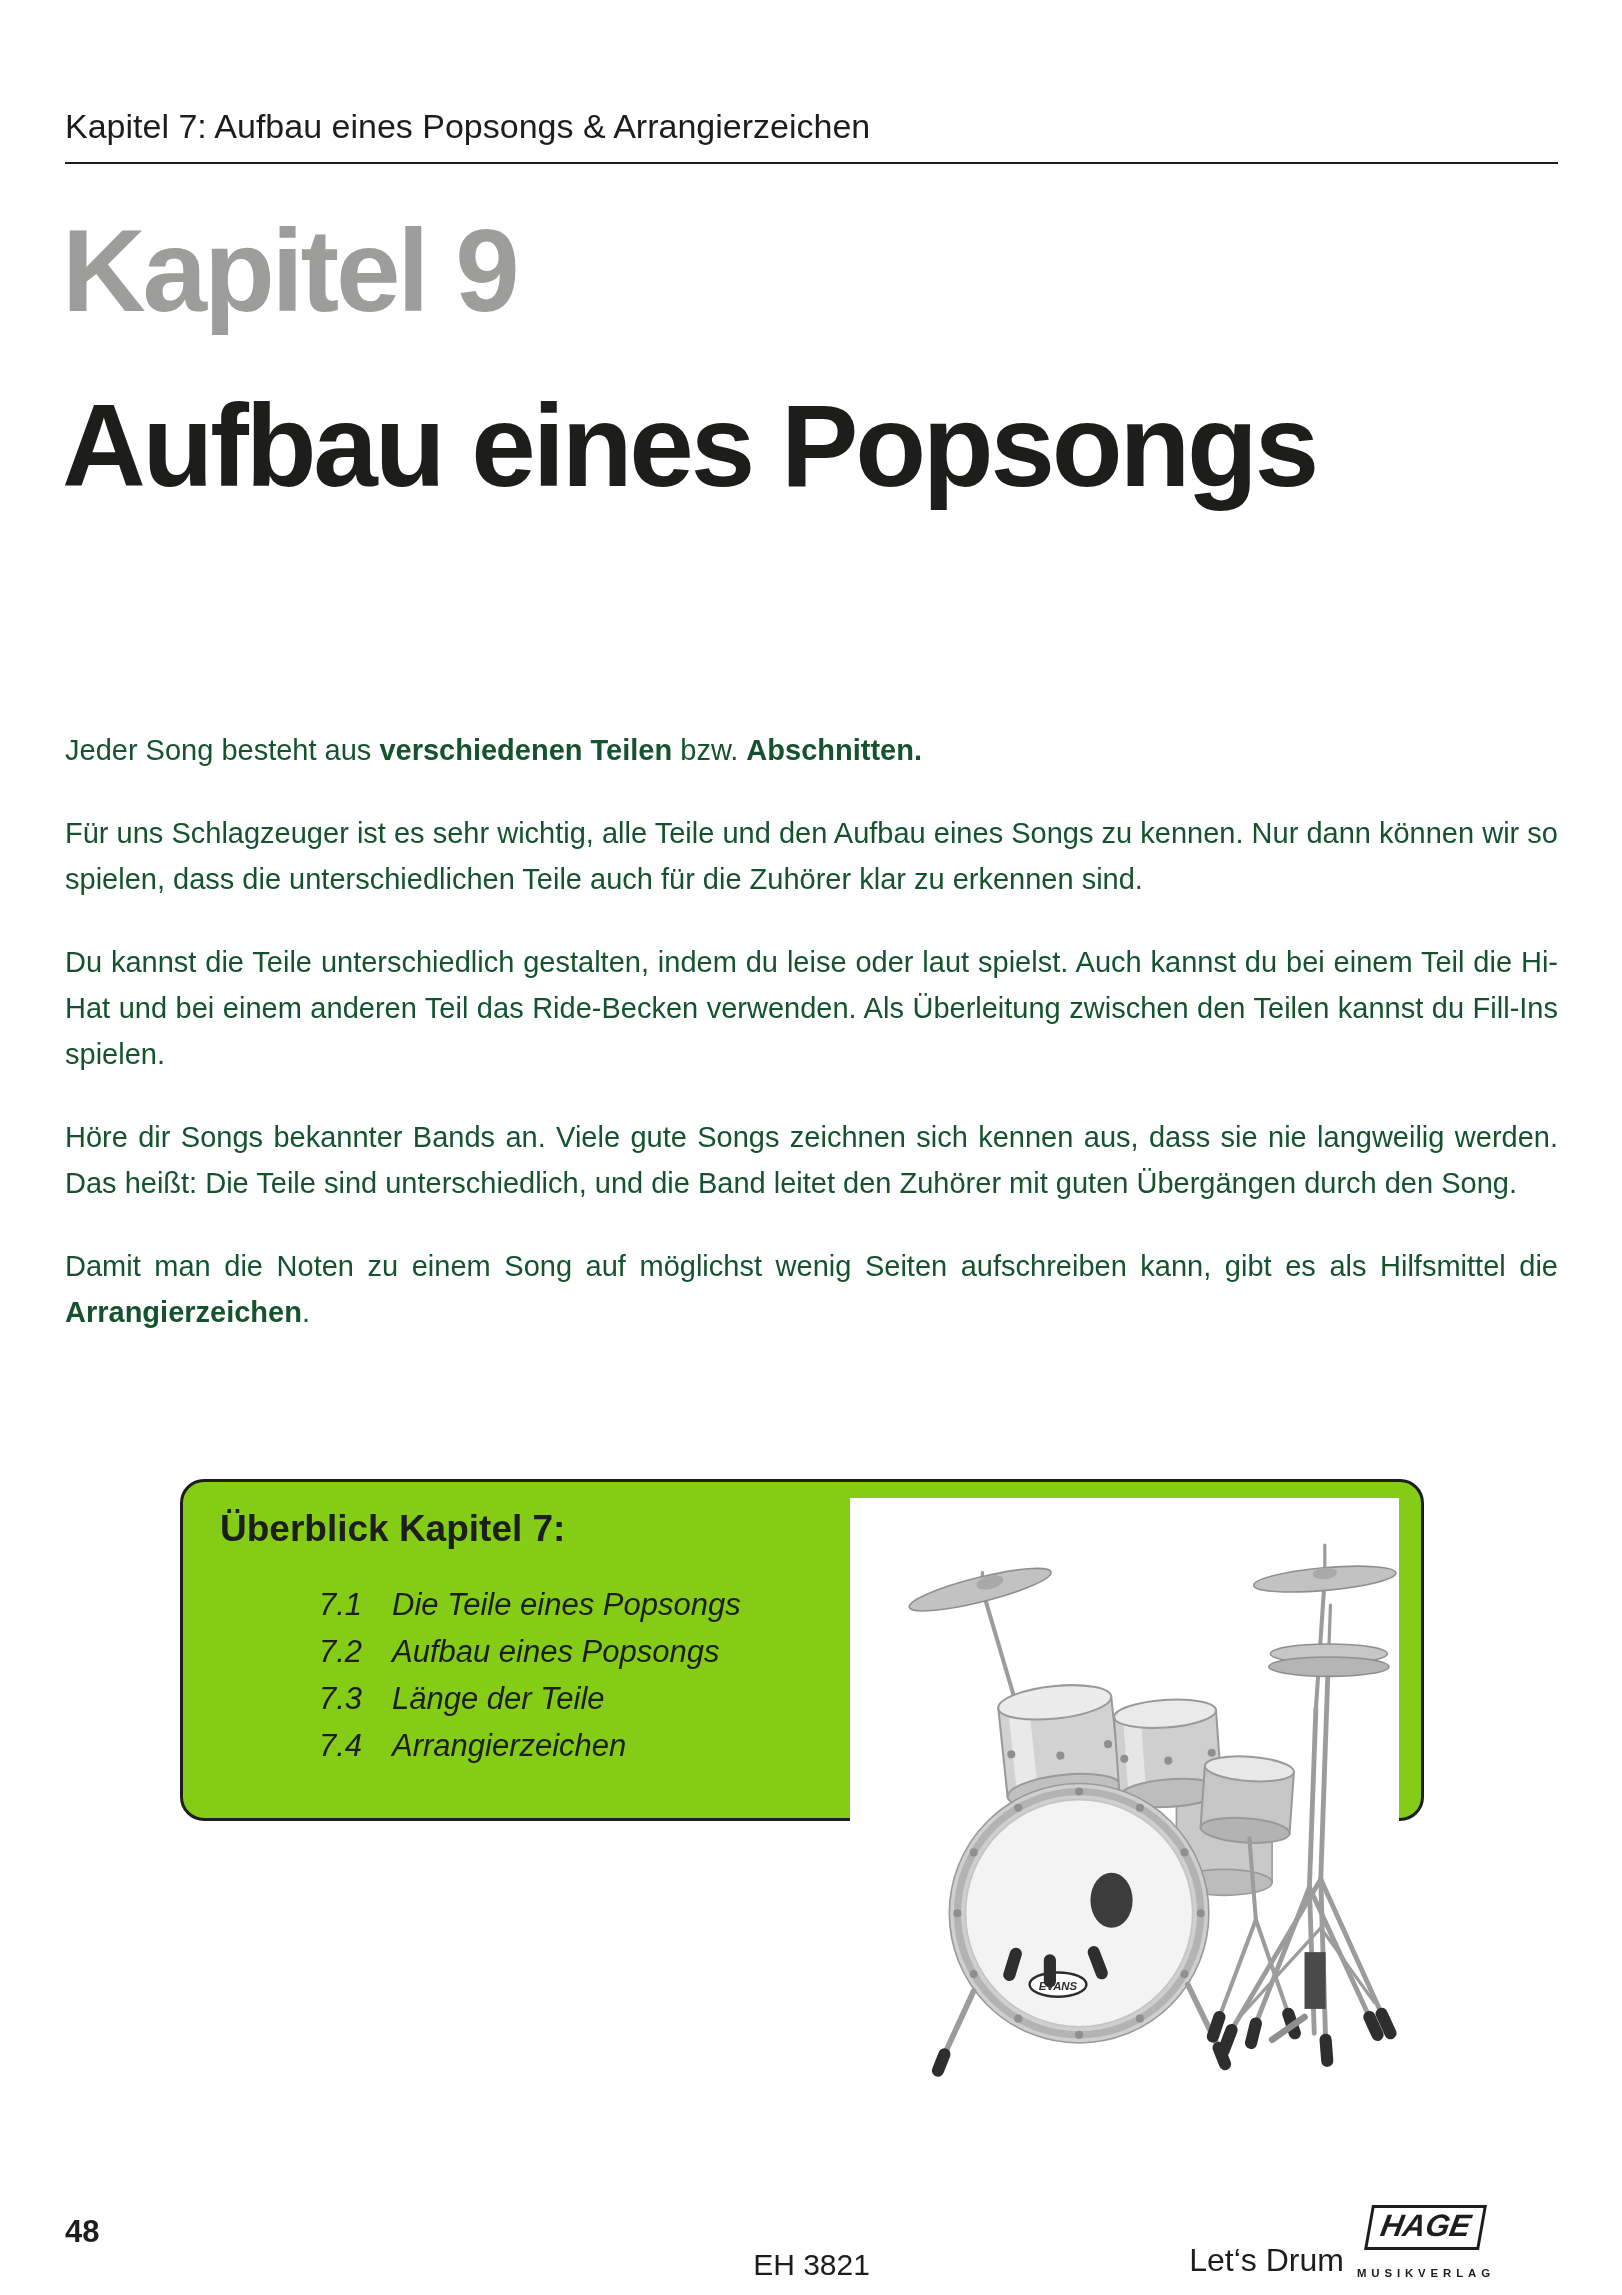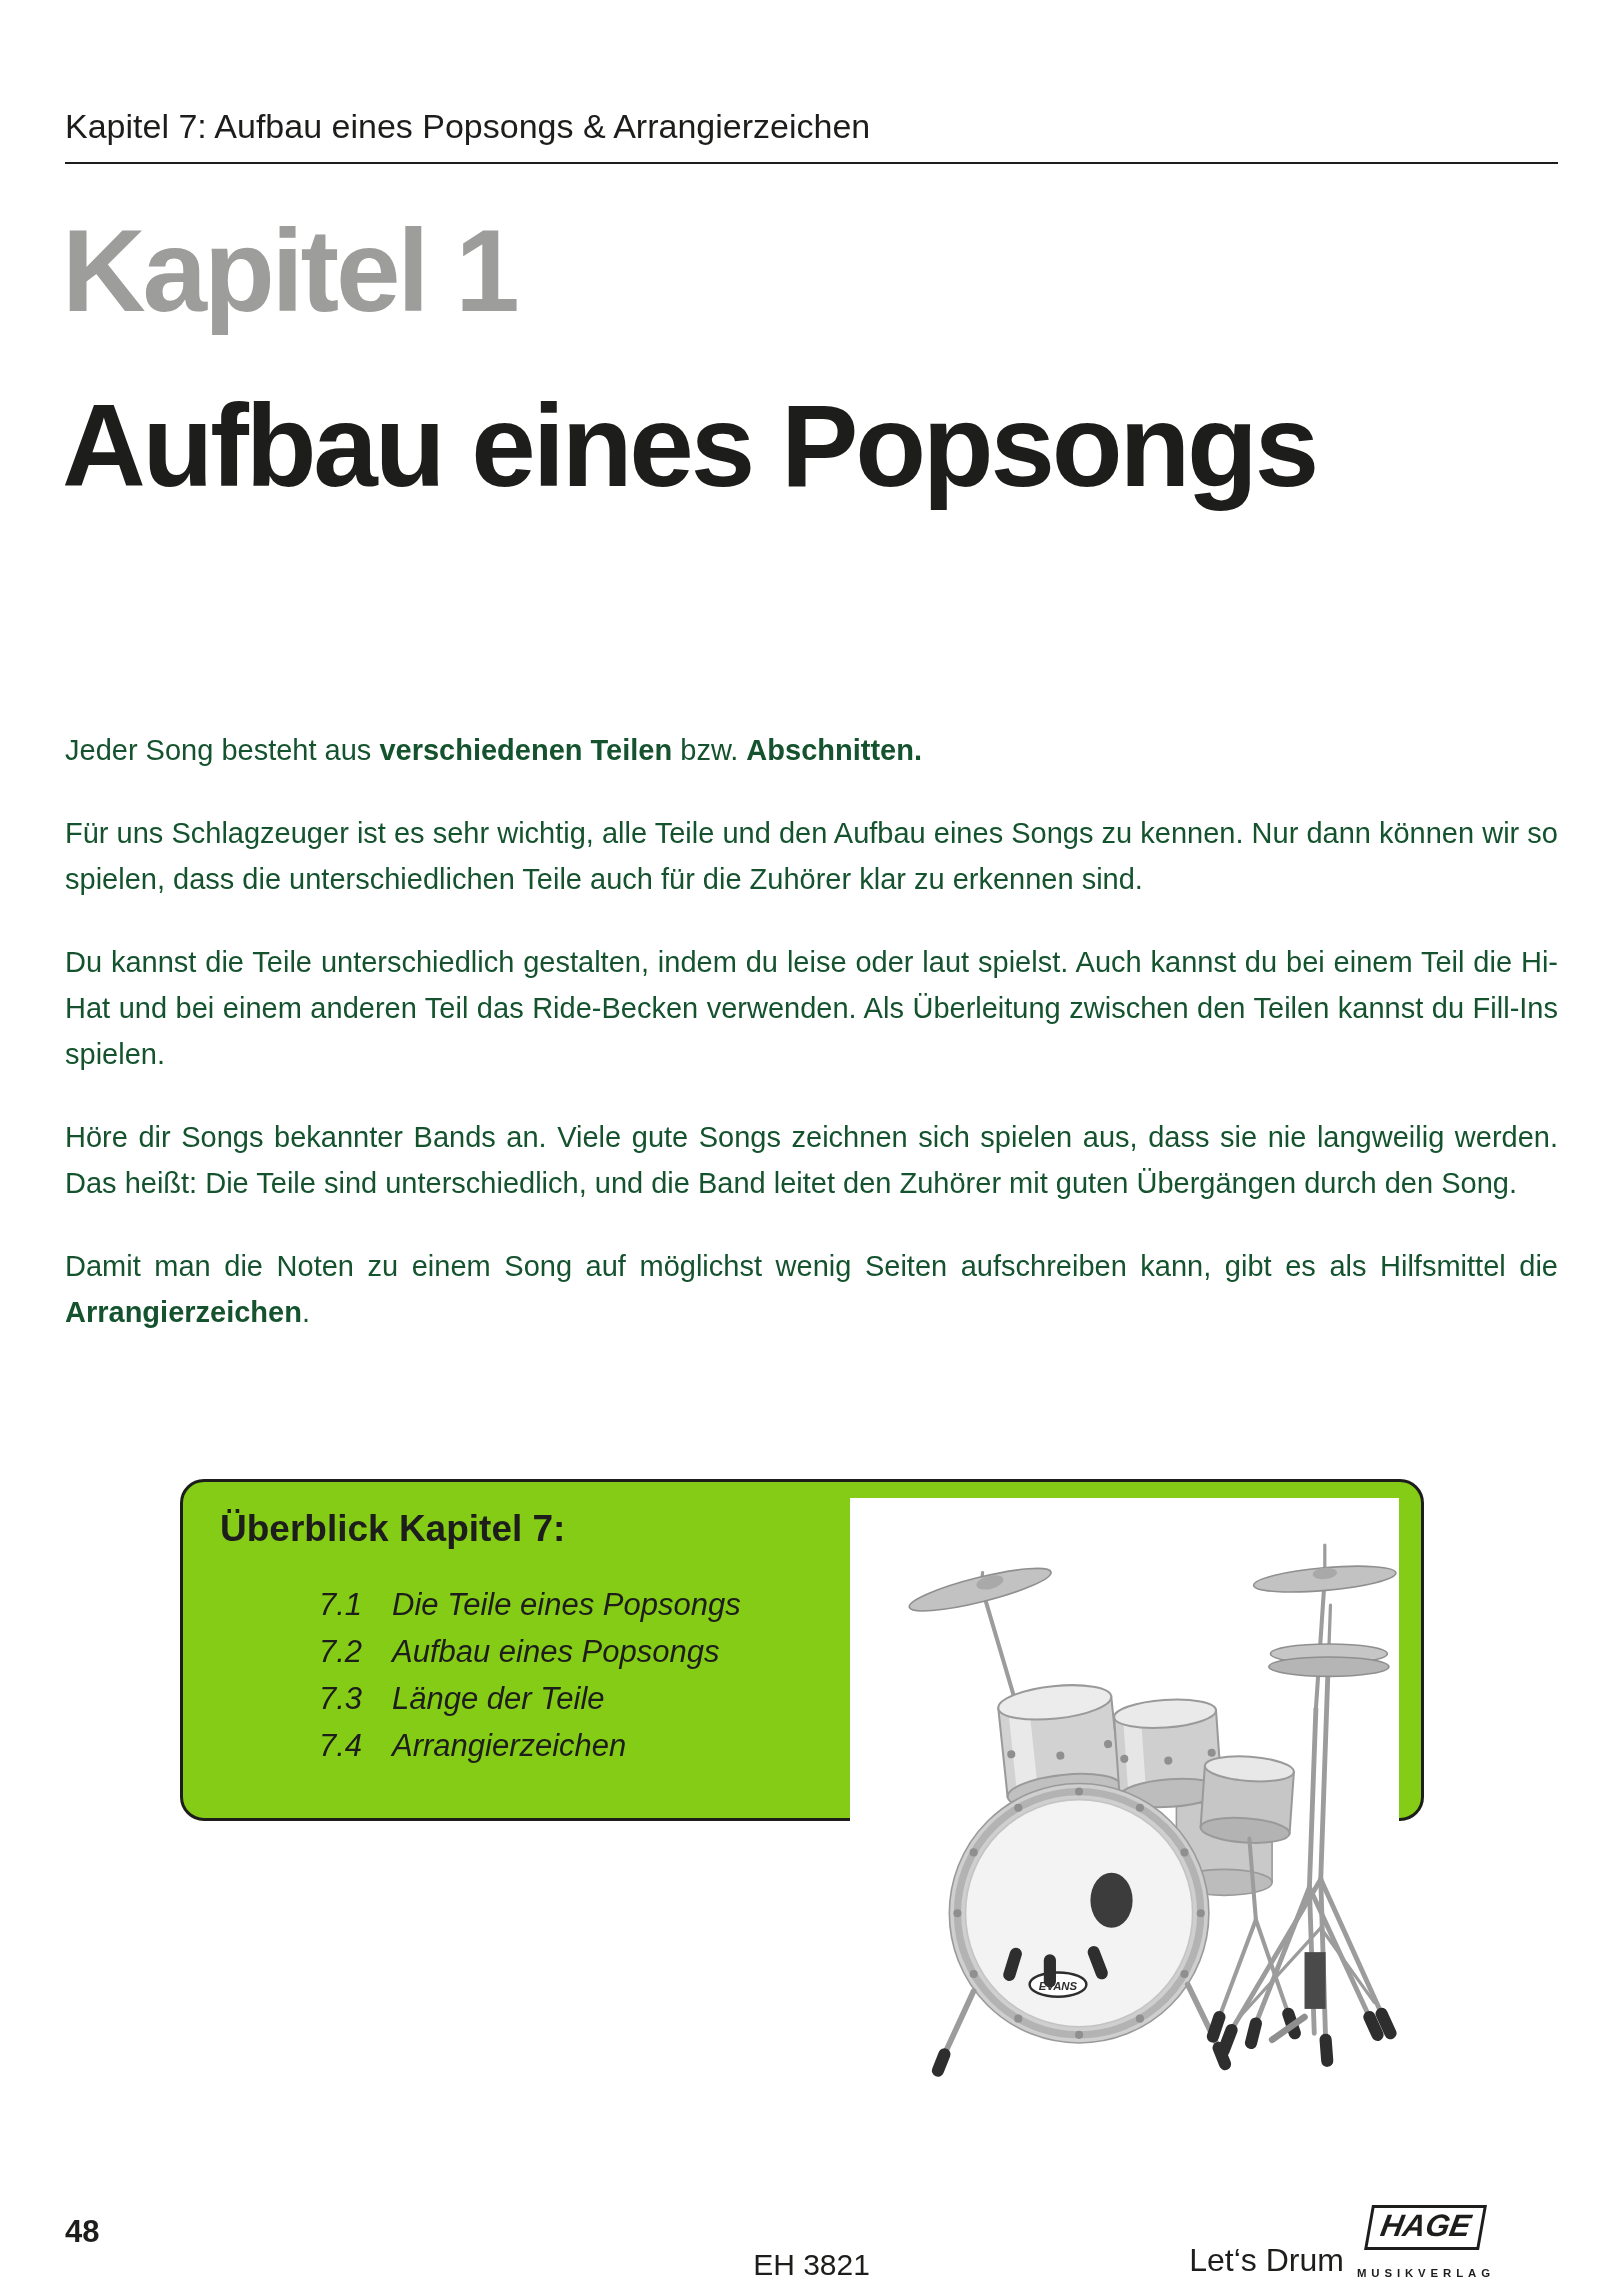--- a/index.html
+++ b/index.html
@@ -172,30 +172,30 @@
   }
 </style>
 </head>
 <body>
 
 <div class="page">
 
   <div class="running-header">Kapitel 7: Aufbau eines Popsongs &amp; Arrangierzeichen</div>
   <div class="head-rule"></div>
 
-  <div class="chapter-kicker">Kapitel 1</div>
+  <div class="chapter-kicker">Kapitel 9</div>
   <div class="chapter-title">
     <div>Aufbau eines Popsongs</div>
   </div>
 
   <div class="body-text">
       <p><span>Jeder Song besteht aus </span><b>verschiedenen Teilen</b><span> bzw. </span><b>Abschnitten.</b></p>
       <p><span>Für uns Schlagzeuger ist es sehr wichtig, alle Teile und den Aufbau eines Songs zu kennen. Nur dann können wir so spielen, dass die unterschiedlichen Teile auch für die Zuhörer klar zu erkennen sind.</span></p>
       <p><span>Du kannst die Teile unterschiedlich gestalten, indem du leise oder laut spielst. Auch kannst du bei einem Teil die Hi-Hat und bei einem anderen Teil das Ride-Becken verwenden. Als Überleitung zwischen den Teilen kannst du Fill-Ins spielen.</span></p>
-      <p><span>Höre dir Songs bekannter Bands an. Viele gute Songs zeichnen sich spielen aus, dass sie nie langweilig werden. Das heißt: Die Teile sind unterschiedlich, und die Band leitet den Zuhörer mit guten Übergängen durch den Song.</span></p>
+      <p><span>Höre dir Songs bekannter Bands an. Viele gute Songs zeichnen sich kennen aus, dass sie nie langweilig werden. Das heißt: Die Teile sind unterschiedlich, und die Band leitet den Zuhörer mit guten Übergängen durch den Song.</span></p>
       <p><span>Damit man die Noten zu einem Song auf möglichst wenig Seiten aufschreiben kann, gibt es als Hilfsmittel die </span><b>Arrangierzeichen</b><span>.</span></p>
     </div>
 
   <div class="overview-box">
     <div class="overview-title">Überblick Kapitel 7:</div>
     <div class="overview-list">
         <div class="ov-row">
           <span class="ov-num">7.1</span>
           <span class="ov-label">Die Teile eines Popsongs</span>
         </div>

